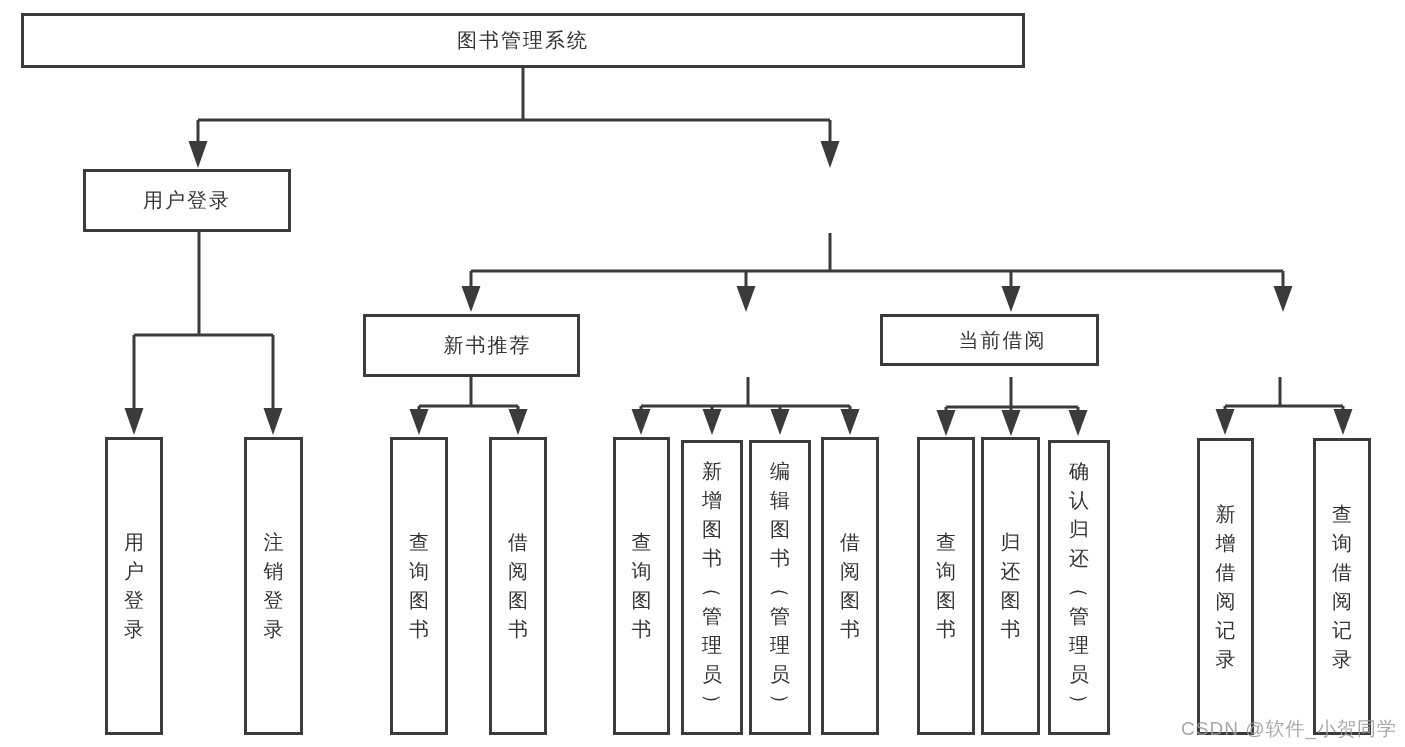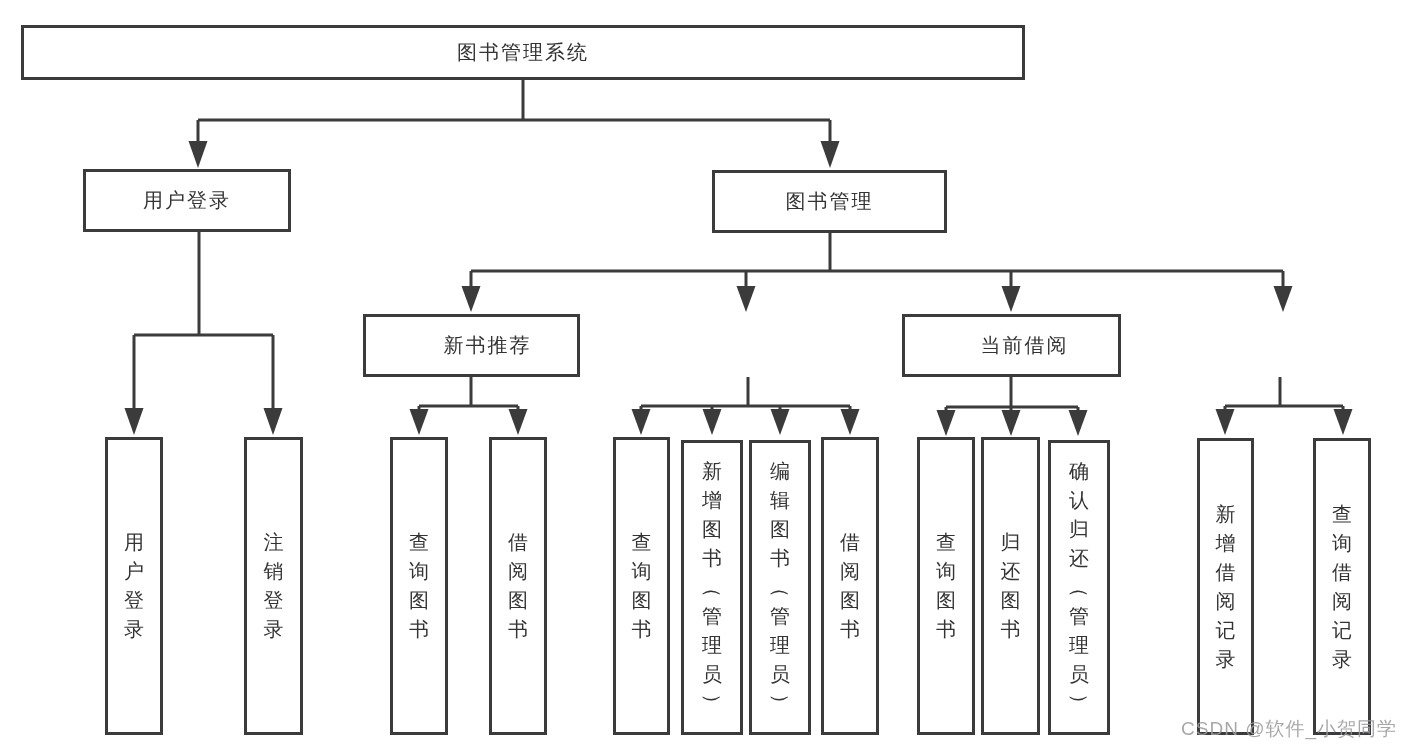--- a/index.html
+++ b/index.html
@@ -124,35 +124,32 @@
       <path d="M1225,406 H1343"></path>
       <path d="M1225,406 V410"></path>
       <path d="M1343,406 V410"></path>
     </g>
     <g fill="#3b3b3b" stroke="none">
       <polygon points="1215.5,409 1234.5,409 1225,435"></polygon>
       <polygon points="1333.5,409 1352.5,409 1343,435"></polygon>
     </g>
   </svg>
 
-  <div class="box" style="left:21px;top:13px;width:1004px;height:55px;margin-top:12px;">
+  <div class="box" style="left:21px;top:13px;width:1004px;height:55px;">
     <span class="hlabel">图书管理系统</span>
   </div>
 
   <div class="box" style="left:83px;top:169px;width:208px;height:63px;">
     <span class="hlabel">用户登录</span>
   </div>
-  <div class="box" style="left:712px;top:170px;width:235px;height:63px;">
-    <span class="hlabel">图书管理</span>
-  </div>
 
   <div class="box" style="left:363px;top:314px;width:217px;height:63px;padding-left:32px;">
     <span class="hlabel">新书推荐</span>
   </div>
-  <div class="box" style="left:902px;top:314px;width:219px;height:63px;padding-left:26px;">
+  <div class="box" style="left:880px;top:314px;width:219px;height:52px;padding-left:26px;">
     <span class="hlabel">当前借阅</span>
   </div>
 
   <div class="box" style="left:105px;top:437px;width:58px;height:298px;">
     <div class="v-text">
         <span>用</span>
         <span>户</span>
         <span>登</span>
         <span>录</span>
       </div>

